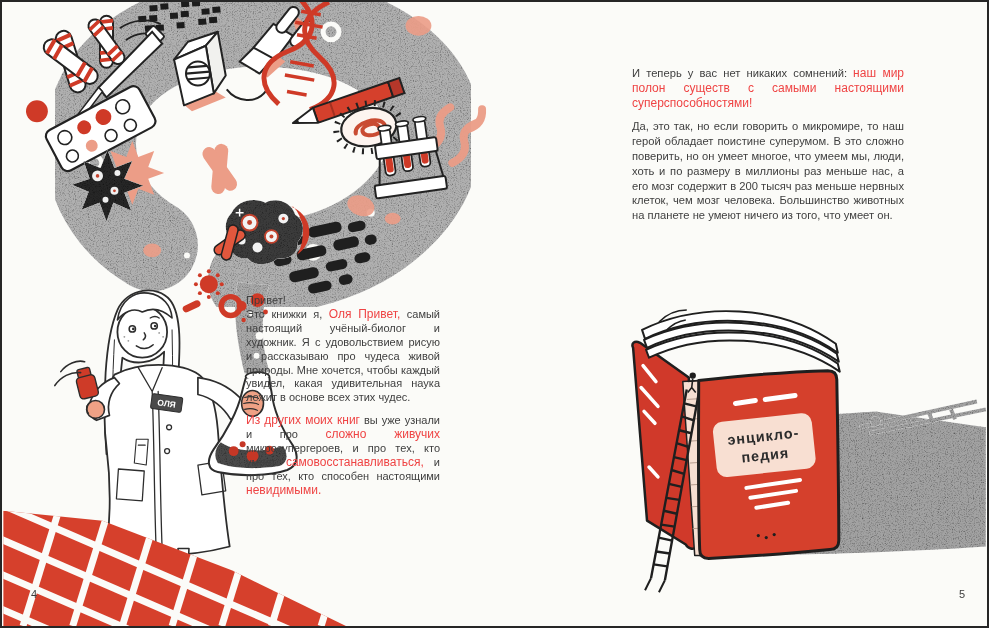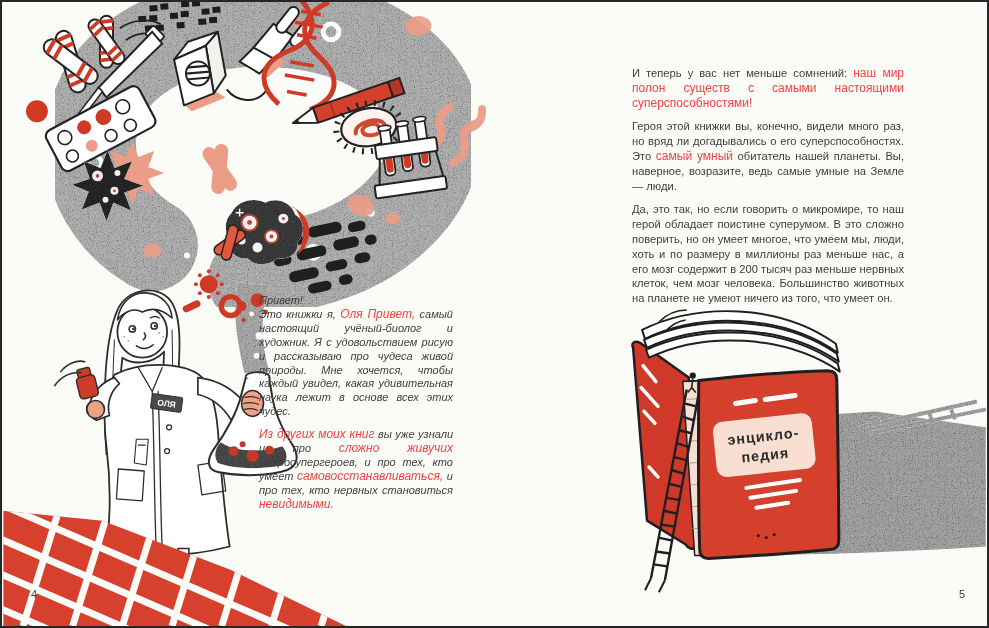--- a/index.html
+++ b/index.html
@@ -5,21 +5,21 @@
   html,body{margin:0;padding:0;background:#e8e8e8;}
   #spread{
     position:relative; width:989px; height:628px;
     background:#fbfbf8; overflow:hidden;
     border:2px solid #262626; box-sizing:border-box;
     font-family:"Liberation Sans","DejaVu Sans",sans-serif;
   }
   #art{position:absolute;left:0;top:0;width:100%;height:100%;}
   .txt{position:absolute; color:#3e3e3e; text-align:justify;}
   .txt p{margin:0 0 9px 0;}
-  #left-text{left:257px; top:292px; width:194px; font-size:11px; line-height:13.9px;font-style:italic;}
+  #left-text{left:244px; top:292px; width:194px; font-size:11px; line-height:13.9px;}
   #right-text{left:630px; top:64px; width:272px; font-size:11.2px; line-height:14.8px;}
   .em{color:#ef4444; font-size:12px; line-height:1.15;}
   .block{display:block;}
   .pagenum{position:absolute; font-size:11px; color:#3d3d3d;}
   #pn-left{left:29px; top:586px;}
   #pn-right{left:957px; top:586px;}
 </style>
 </head>
 <body>
 
@@ -412,25 +412,24 @@
 
     <g stroke="#1f1f1f" stroke-width="1.6" fill="#1f1f1f">
       <circle cx="694" cy="376" r="2.4"></circle>
       <path d="M 694 379 L 693 388 M 689 382 L 699 381 M 693 388 L 689 393 M 693 388 L 697 393" fill="none"></path>
     </g>
   </g>
 </svg>
 
 <div id="left-text" class="txt">
   <p><span class="block">Привет!</span><span>Это книжки я, </span><span class="em">Оля Привет,</span><span> самый настоящий учёный-биолог и художник. Я с удовольствием рисую и рассказываю про чудеса живой природы. Мне хочется, чтобы каждый увидел, какая удивительная наука лежит в основе всех этих чудес.</span></p>
-  <p><span class="em">Из других моих книг</span><span> вы уже узнали и про </span><span class="em">сложно живучих</span><span> микросупергероев, и про тех, кто умеет </span><span class="em">самовосстанавливаться,</span><span> и про тех, кто нервных становиться </span><span class="em">невидимыми.</span></p>
+  <p><span class="em">Из других моих книг</span><span> вы уже узнали и про </span><span class="em">сложно живучих</span><span> микросупергероев, и про тех, кто умеет </span><span class="em">самовосстанавливаться,</span><span> и про тех, кто способен настоящими </span><span class="em">невидимыми.</span></p>
 </div>
 
 <div id="right-text" class="txt">
-  <p><span>И теперь у вас нет меньше сомнений: </span><span class="em">наш мир полон существ с самыми настоящими суперспособностями!</span></p>
-  <p><span>Героя этой книжки вы, конечно, видели много раз, но вряд ли догадывались о его суперспособностях. Это </span><span class="em">самый умный</span><span> обитатель нашей планеты. Вы, наверное, возразите, ведь самые умные на Земле — люди.</span></p>
+  <p><span>И теперь у вас нет никаких сомнений: </span><span class="em">наш мир полон существ с самыми настоящими суперспособностями!</span></p>
   <p><span>Да, это так, но если говорить о микромире, то наш герой обладает поистине суперумом. В это сложно поверить, но он умеет многое, что умеем мы, люди, хоть и по размеру в миллионы раз меньше нас, а его мозг содержит в 200 тысяч раз меньше нервных клеток, чем мозг человека. Большинство животных на планете не умеют ничего из того, что умеет он.</span></p>
 </div>
 
 <span id="pn-left" class="pagenum">4</span>
 <span id="pn-right" class="pagenum">5</span>
 
 </div>
 
 </body></html>

